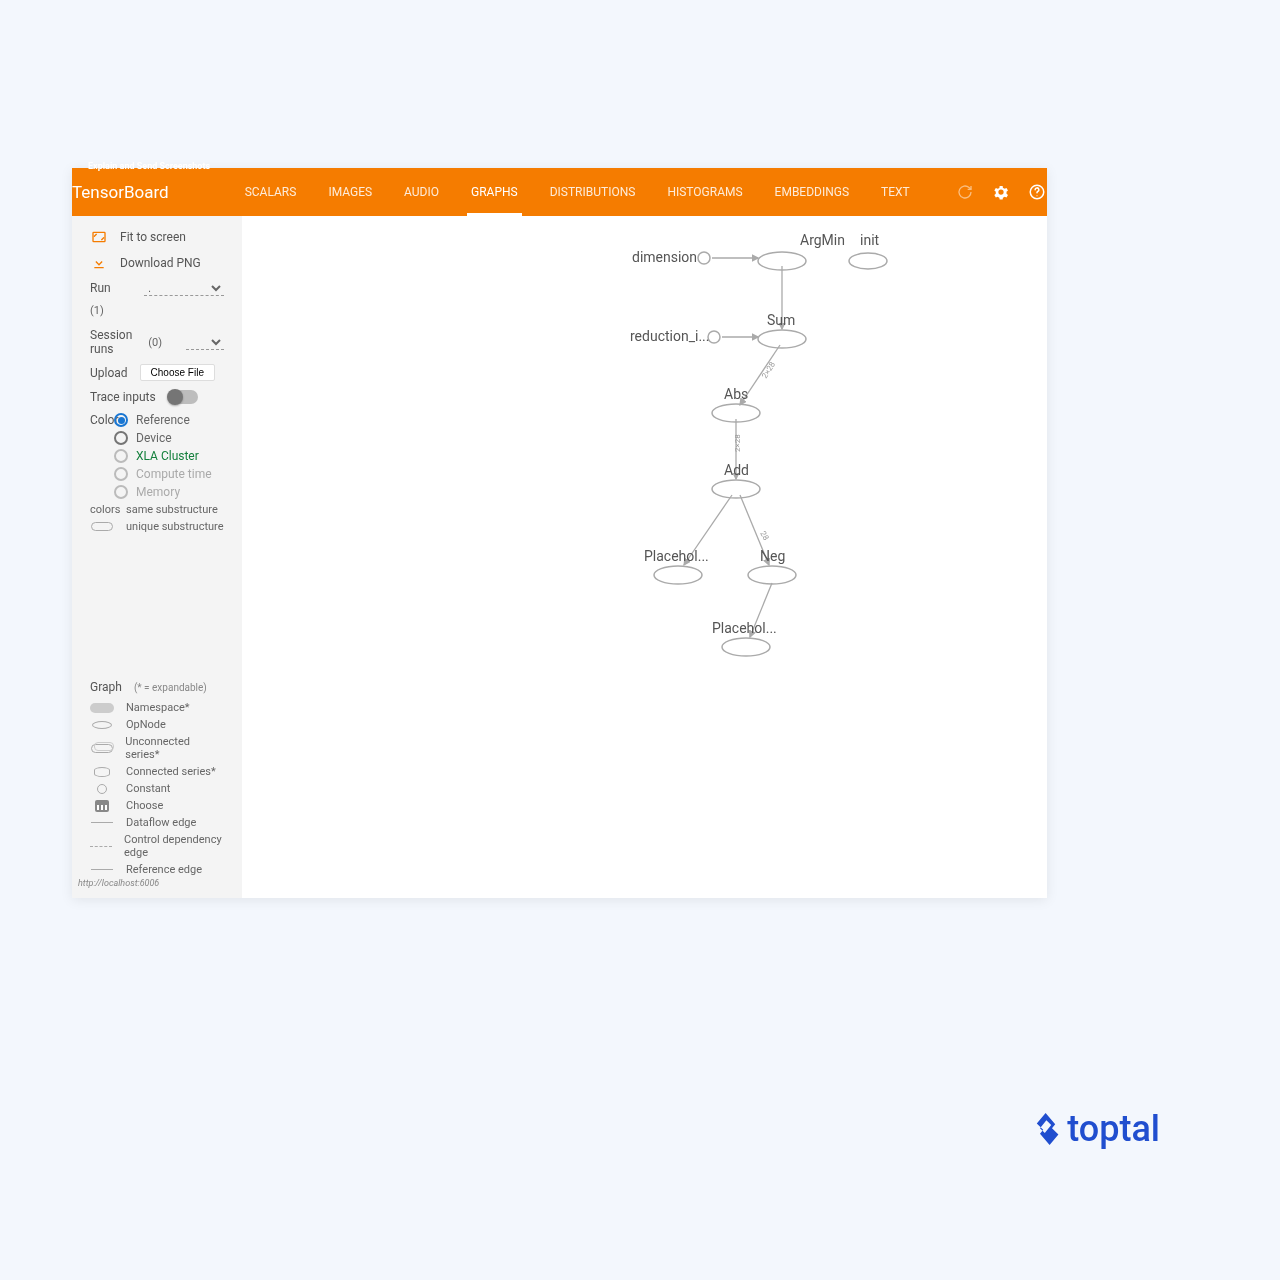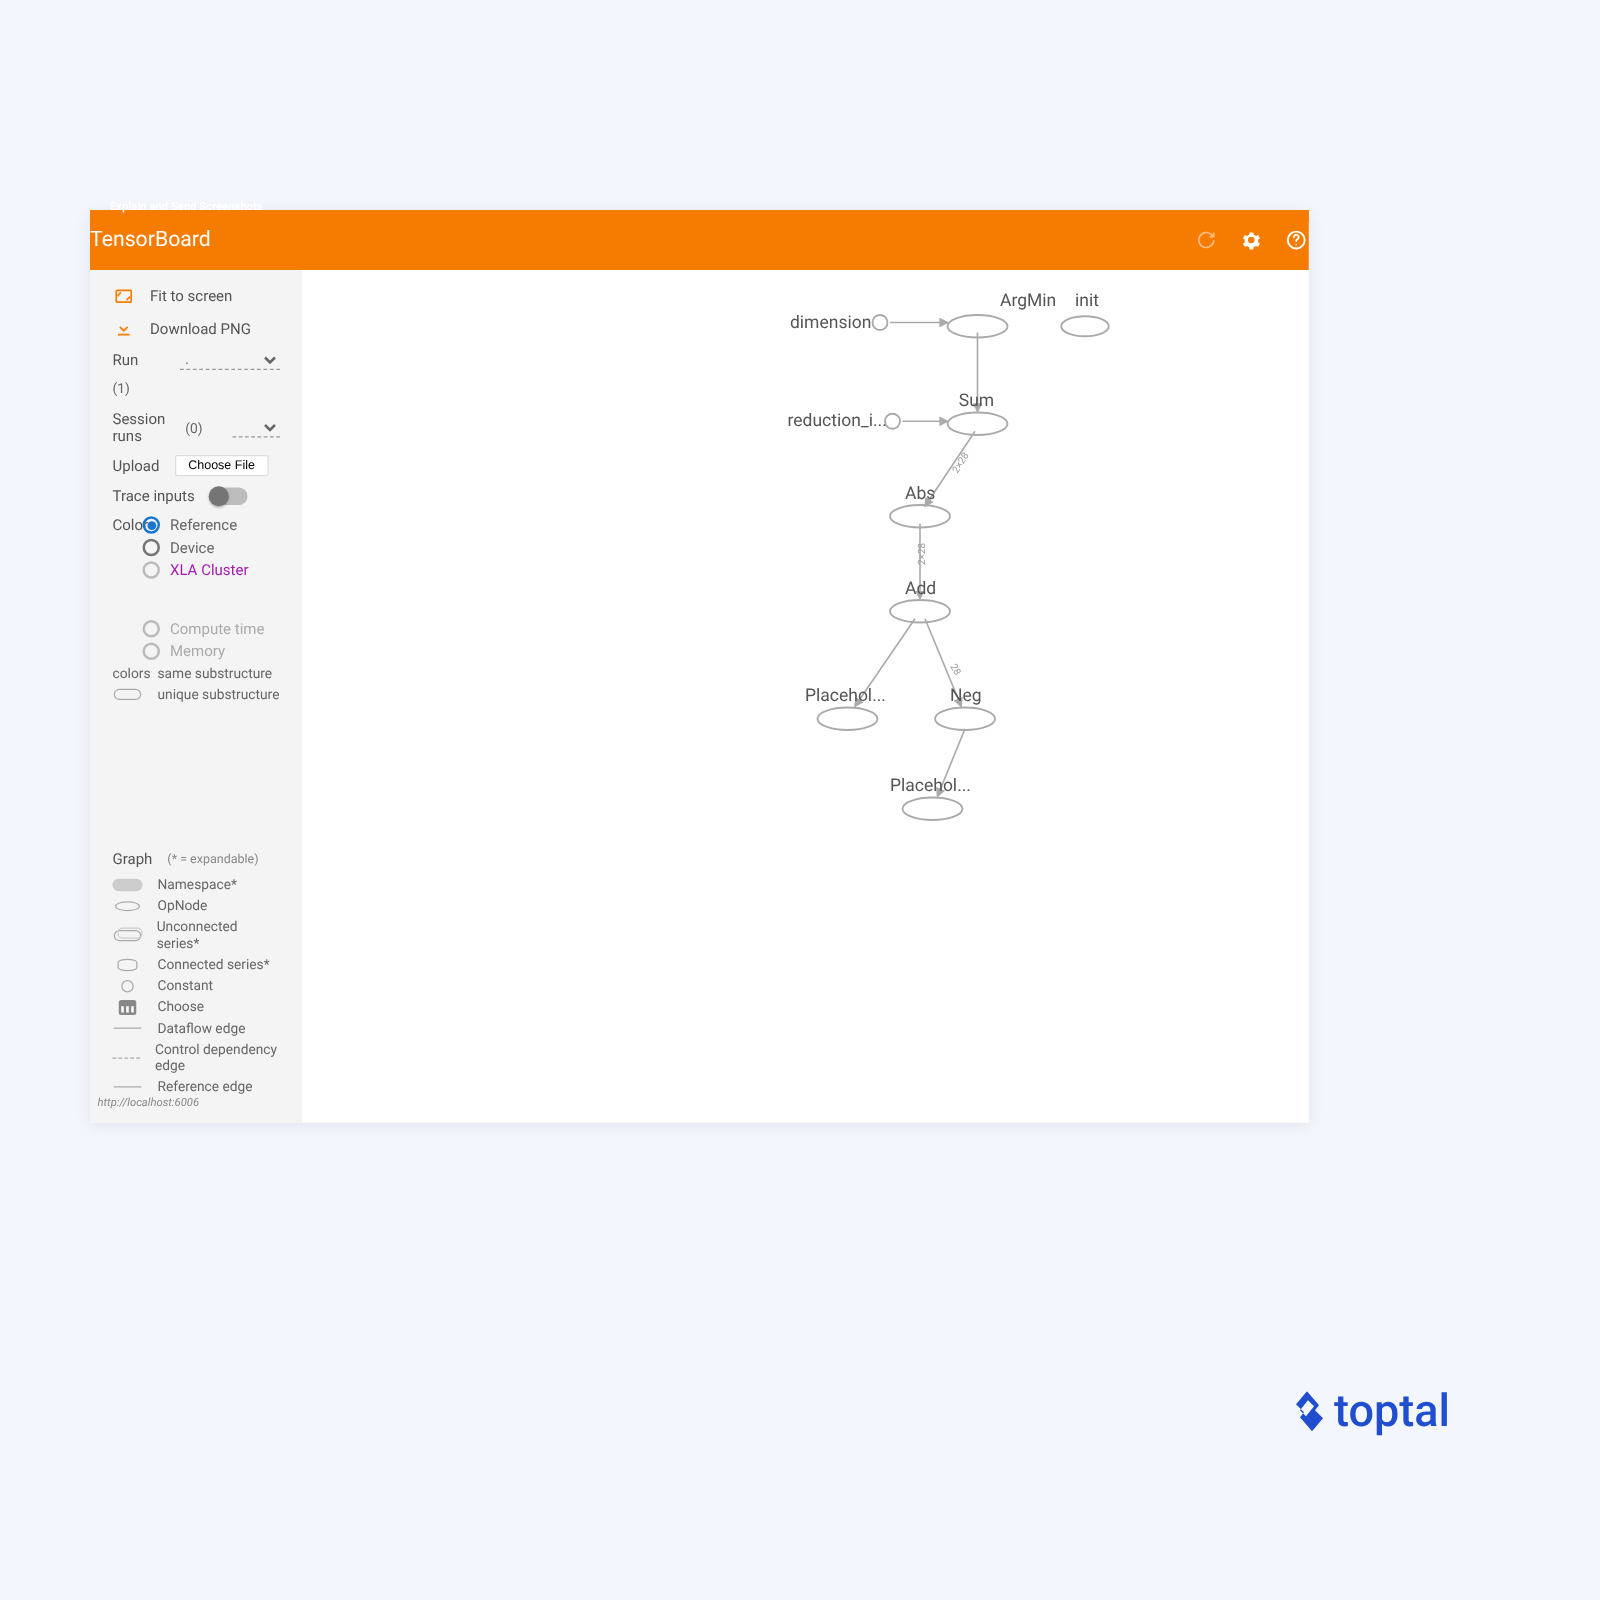--- a/index.html
+++ b/index.html
@@ -57,20 +57,30 @@
 .toptal-icon { width: 26px; height: 32px; }
 </style>
 </head>
 <body>
 
 <div class="frame">
   <div class="header-pre-bar"></div>
   <div class="header">
     <div class="header-pre">Explain and Send Screenshots</div>
     <div class="app-title">TensorBoard</div>
+    <div class="tabs" id="tabs">
+        <div class="tab">SCALARS</div>
+        <div class="tab">IMAGES</div>
+        <div class="tab">AUDIO</div>
+        <div class="tab active">GRAPHS</div>
+        <div class="tab">DISTRIBUTIONS</div>
+        <div class="tab">HISTOGRAMS</div>
+        <div class="tab">EMBEDDINGS</div>
+        <div class="tab">TEXT</div>
+      </div>
     <div class="header-icons">
       <span>
           <svg width="16" height="16" viewBox="0 0 24 24" fill="none" stroke="#fff" stroke-width="2" opacity="0.5">
             <path d="M21 12a9 9 0 1 1-3-6.7L21 8"></path>
             <polyline points="21 3 21 8 16 8"></polyline>
           </svg>
         </span>
       <span>
           <svg width="18" height="18" viewBox="0 0 24 24" fill="#fff">
             <path d="M12 15.5A3.5 3.5 0 1 1 12 8.5a3.5 3.5 0 0 1 0 7zm7.4-2.5c0-.5 0-.9-.1-1.3l2-1.6-2-3.4-2.4 1c-.7-.5-1.4-1-2.3-1.2l-.4-2.5h-4l-.4 2.5c-.9.3-1.6.7-2.3 1.2l-2.4-1-2 3.4 2 1.6c-.1.4-.1.8-.1 1.3s0 .9.1 1.3l-2 1.6 2 3.4 2.4-1c.7.5 1.4 1 2.3 1.2l.4 2.5h4l.4-2.5c.9-.3 1.6-.7 2.3-1.2l2.4 1 2-3.4-2-1.6c.1-.4.1-.8.1-1.3z"></path>
@@ -131,25 +141,25 @@
       </div>
       <div id="color-options" style="margin-top:-22px">
           <div class="radio-row">
             <div class="radio checked"></div>
             <span>Reference</span>
           </div>
           <div class="radio-row">
             <div class="radio "></div>
             <span>Device</span>
           </div>
-          <div class="radio-row" style="color: #a21caf;">
+          <div class="radio-row" style="color: #15803d;">
             <div class="radio  disabled"></div>
             <span>XLA Cluster</span>
           </div>
-          <div class="radio-row" style="color: rgb(170, 170, 170); margin-top: 29px;">
+          <div class="radio-row" style="color: rgb(170, 170, 170);">
             <div class="radio  disabled"></div>
             <span>Compute time</span>
           </div>
           <div class="radio-row" style="color: rgb(170, 170, 170);">
             <div class="radio  disabled"></div>
             <span>Memory</span>
           </div>
         </div>
       <div class="legend-row">
         <span style="width:24px;font-size:11px">colors</span>

